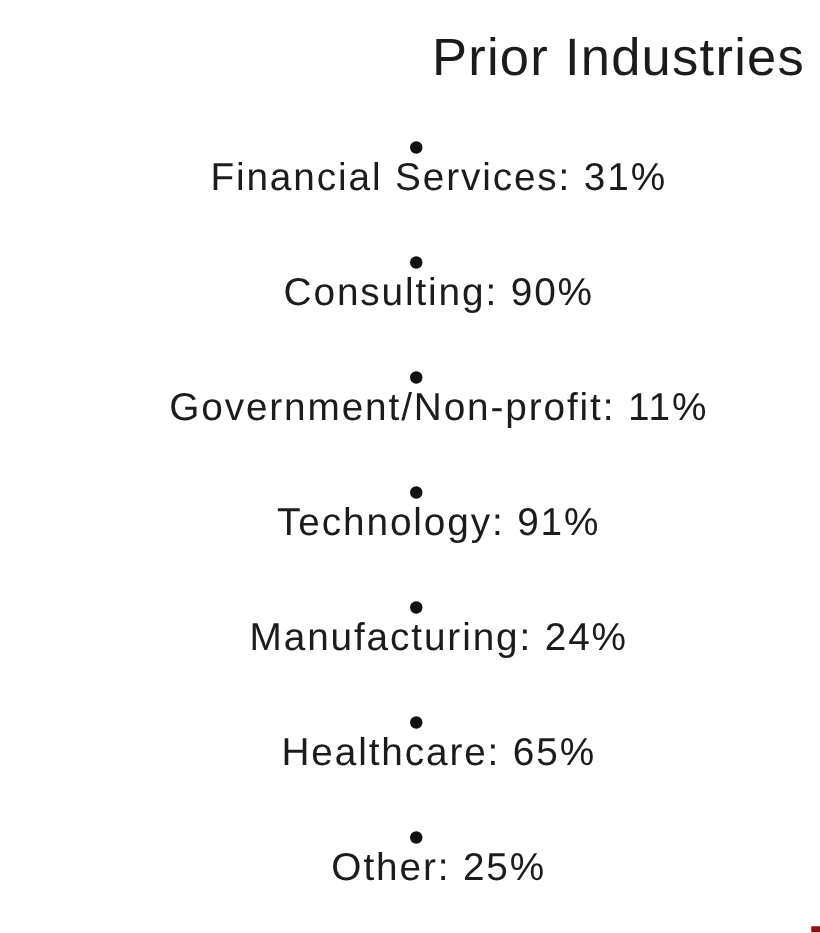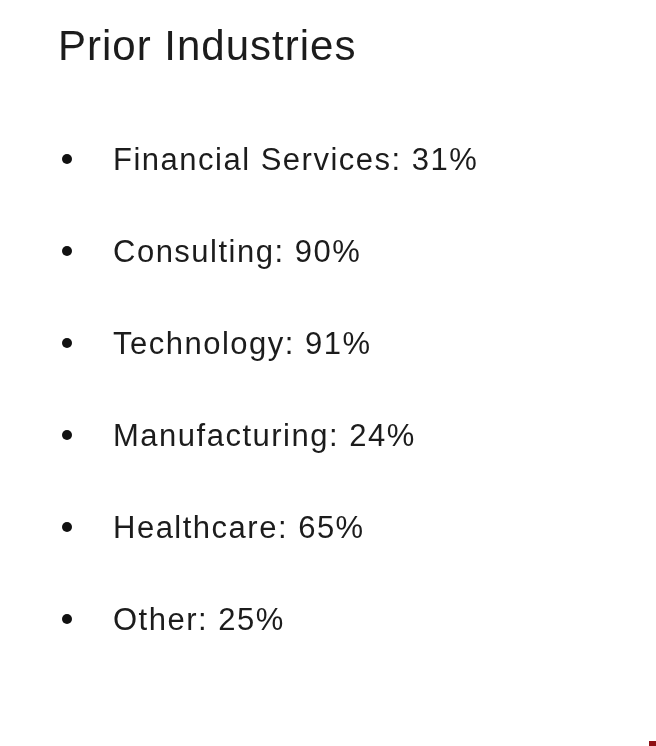--- a/index.html
+++ b/index.html
@@ -9,42 +9,44 @@
   body {
     width: 656px;
     height: 746px;
     overflow: hidden;
     position: relative;
     background: #ffffff;
     font-family: "Liberation Sans", sans-serif;
     color: #1c1c1c;
   }
   .page {
-    padding: 22px 0 0 58px;
+    padding: 22px 12px 0 58px;
     box-sizing: border-box;
     width: 100%;
     height: 100%;
+    text-align: right;
   }
   .page-title {
     margin: 0;
     font-size: 42px;
     font-weight: 300;
     letter-spacing: 1px;
     line-height: 1.15;
     color: #1c1c1c;
   }
   ul.stat-list {
     list-style: none;
     margin: 43px 0 0 0;
     padding: 0;
   }
   ul.stat-list li {
     display: flex;
     align-items: center;
     height: 92px;
+    flex-direction: column;
   }
   .bullet {
     flex: 0 0 auto;
     width: 10px;
     height: 10px;
     border-radius: 50%;
     background: #111111;
     margin-left: 4px;
     margin-right: 41px;
   }
@@ -76,20 +78,24 @@
     <li>
       <span class="bullet"></span>
       <span class="item-text">Financial Services: 31%</span>
     </li>
     <li>
       <span class="bullet"></span>
       <span class="item-text">Consulting: 90%</span>
     </li>
     <li>
       <span class="bullet"></span>
+      <span class="item-text">Government/Non-profit: 11%</span>
+    </li>
+    <li>
+      <span class="bullet"></span>
       <span class="item-text">Technology: 91%</span>
     </li>
     <li>
       <span class="bullet"></span>
       <span class="item-text">Manufacturing: 24%</span>
     </li>
     <li>
       <span class="bullet"></span>
       <span class="item-text">Healthcare: 65%</span>
     </li>

